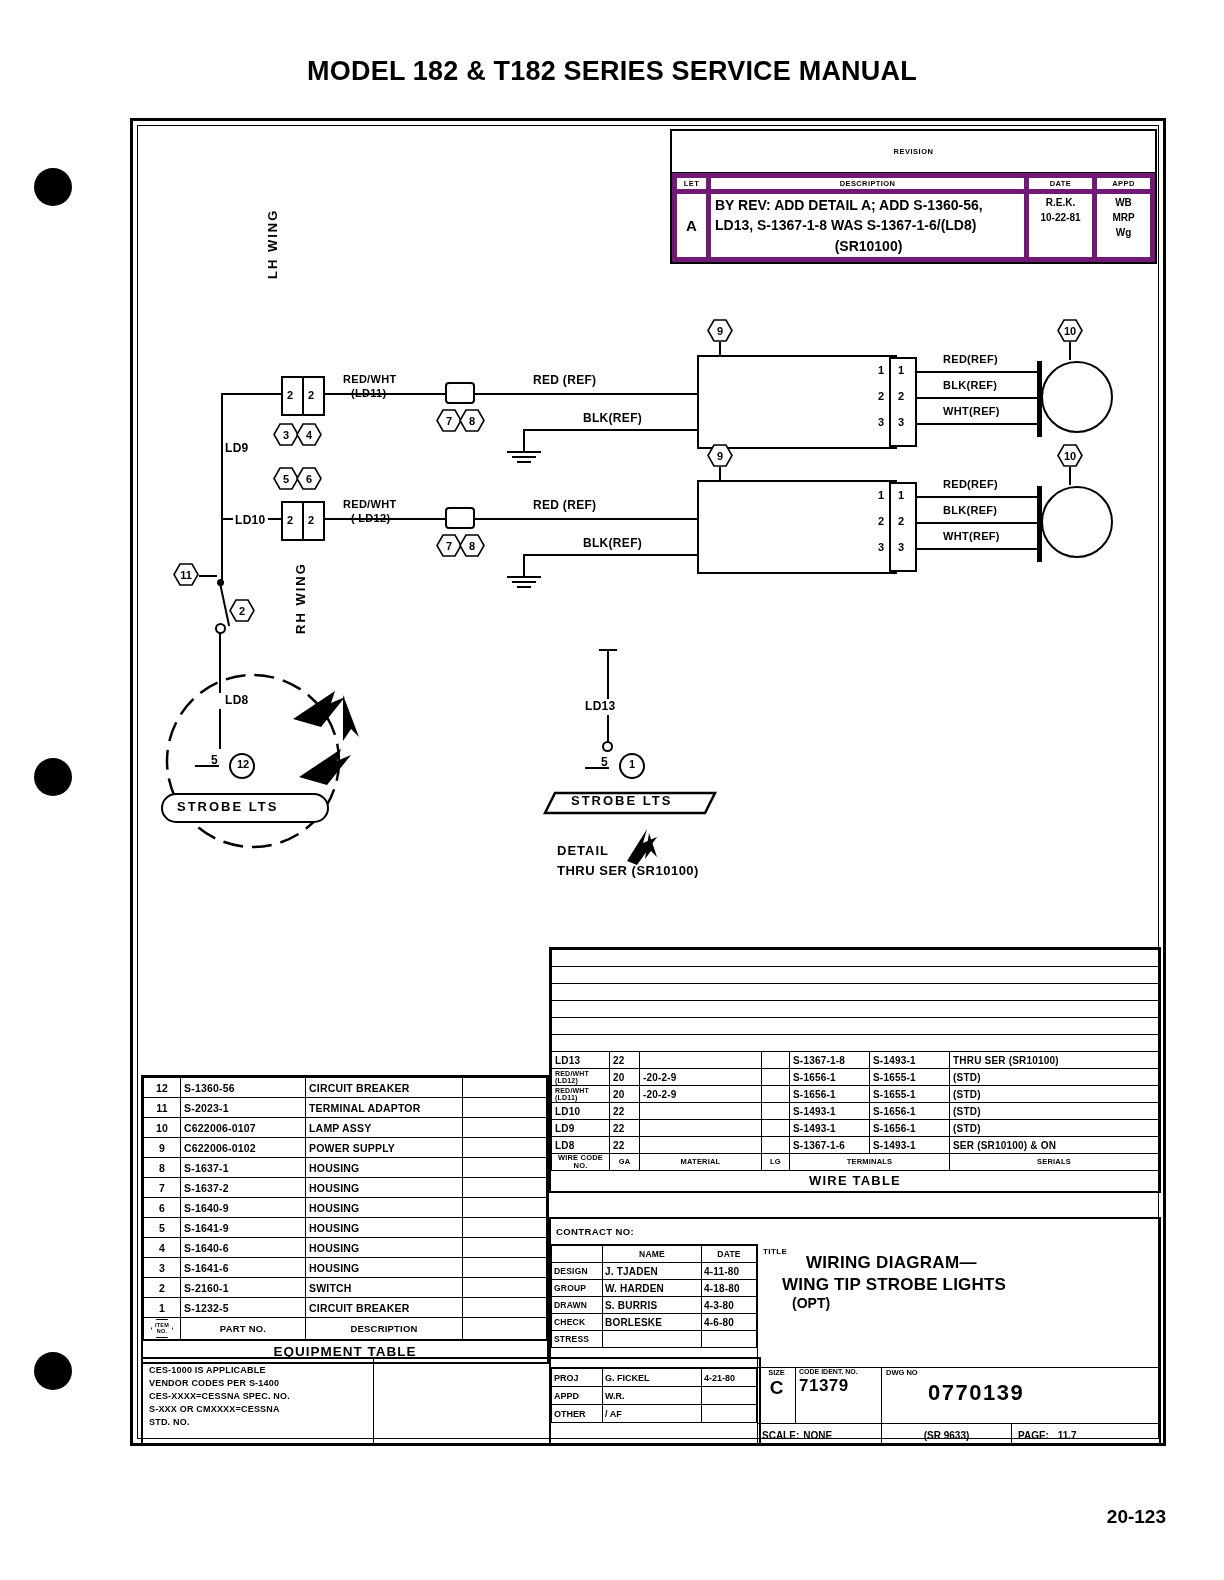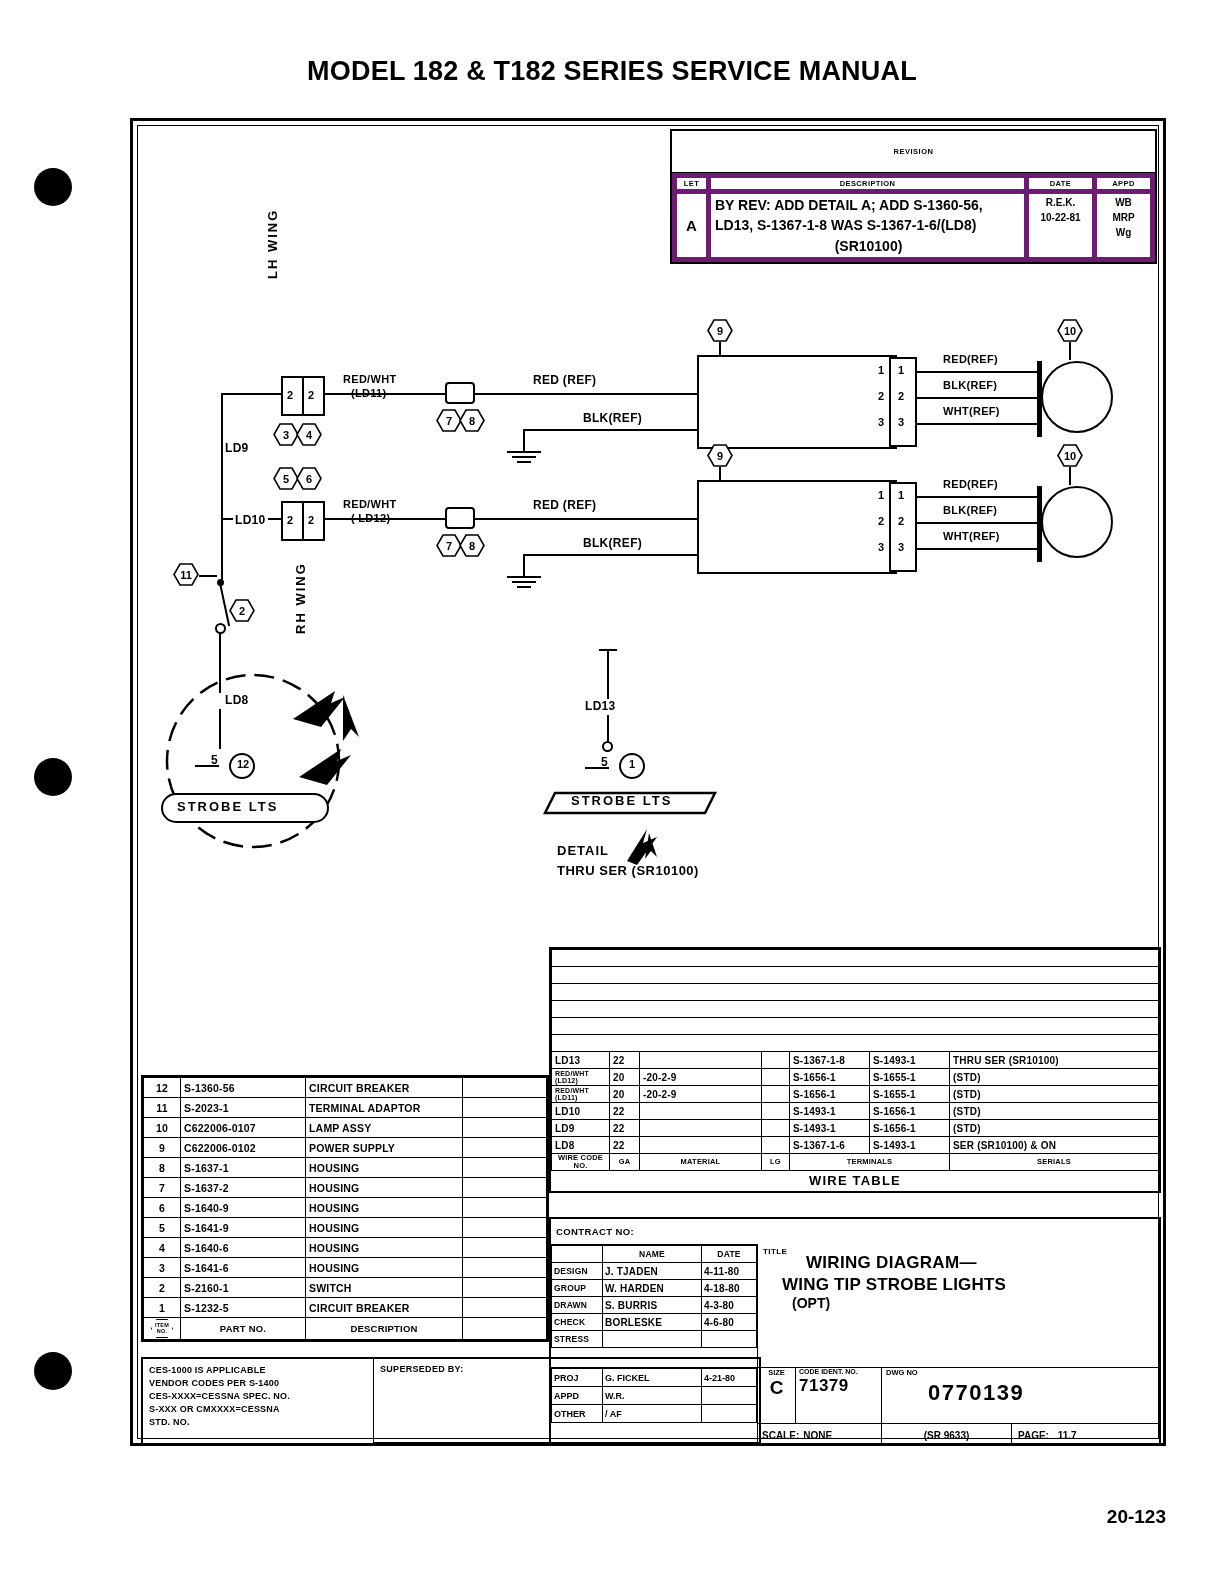--- a/index.html
+++ b/index.html
@@ -849,35 +849,32 @@
                 <span>ITEM</span>
                 <span>NO.</span>
               </div>
             </td>
             <td class="pn">PART NO.</td>
             <td class="desc">DESCRIPTION</td>
             <td class="blank"></td>
           </tr>
         </tbody>
       </table>
+      <div class="eqtitle">EQUIPMENT TABLE</div>
     </div>
 
     <div class="notes">
       <div class="col-left">
         <div>CES-1000 IS APPLICABLE</div>
         <div>VENDOR CODES PER S-1400</div>
         <div>CES-XXXX=CESSNA SPEC. NO.</div>
         <div>S-XXX OR CMXXXX=CESSNA</div>
         <div>STD. NO.</div>
       </div>
       <div class="col-right">
-        <div>
-          <span>SUPERSEDED BY:</span>
-          <span></span>
-        </div>
       </div>
     </div>
 
     <div class="wiretable">
       <table>
         <colgroup>
           <col style="width:58px">
             <col style="width:30px">
             <col style="width:122px">
           <col style="width:28px">

